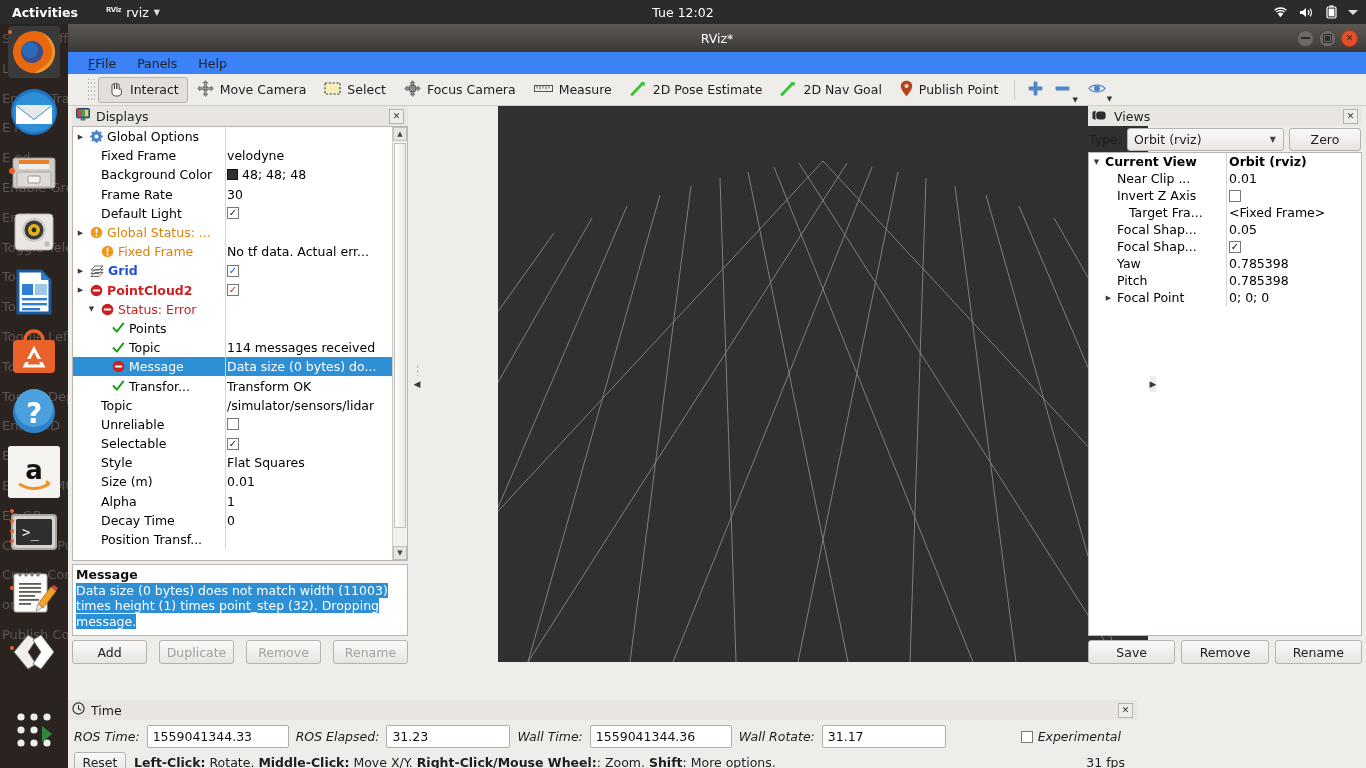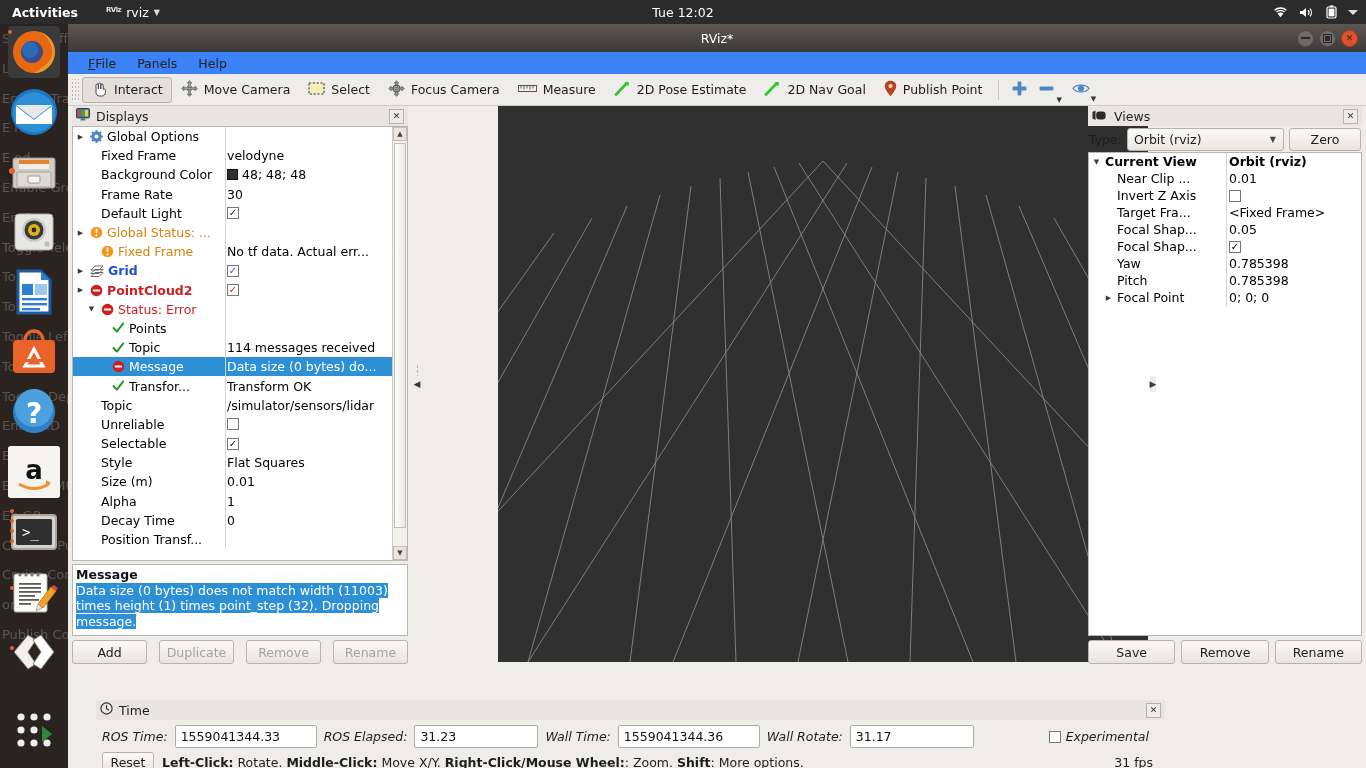--- a/index.html
+++ b/index.html
@@ -84,21 +84,21 @@
     height: 22px; background: #3b82f6;
     display: flex; align-items: center; padding-left: 10px; gap: 1px;
     border-bottom: 0px;
   }
   .menuitem { padding: 2px 10px; font-size: 12.5px; color:#222; }
   .menuitem u { text-decoration: underline; }
 
   
   #toolbar {
     height: 32px; background:#efedea;
-    display:flex; align-items:center; padding-left: 4px; gap:0px;
+    display:flex; align-items:center; padding-left: 20px; gap:0px;
     border-bottom: 1px solid #cfcbc6;
   }
   .tgrip { width:8px; height:22px; margin-right:2px;
     background-image: radial-gradient(#b9b5b0 1px, transparent 1px);
     background-size: 3px 4px; background-position: 2px 2px; }
   .tbtn {
     display:flex; align-items:center; gap:6px;
     padding: 3px 8px; font-size:12.5px; color:#1d1d1d; white-space:nowrap;
     border: 1px solid transparent; border-radius:3px; height:26px;
   }
@@ -223,21 +223,20 @@
   .vrow { display:flex; align-items:center; height:17px; font-size:12.5px; position:relative; }
   .vname { width:137px; flex:0 0 137px; display:flex; align-items:center; gap:3px; overflow:hidden; white-space:nowrap;}
   .vval  { flex:1; overflow:hidden; white-space:nowrap; padding-left:3px; display:flex; align-items:center;}
   .vdiv  { position:absolute; left:137px; top:0; bottom:0; width:1px; background:#d8d5d1; }
   #vbtnrow { margin-top:4px; display:flex; gap:6px; }
 
   
   #timepanel {
     position:absolute; left:0; top: 676px; width:1069px; height:68px;
     background:#efedea;
-    margin-left:28px;
   }
   #timehead {
     height:20px; display:flex; align-items:center; gap:6px; padding:0 4px;
     background:#e9e6e2; font-size:12.5px; color:#1d1d1d;
   }
   #timehead .ptitle { flex:1; }
   #timerow { display:flex; align-items:center; gap:7px; padding: 5px 6px 0 6px; }
   #timerow .lbl { font-size:12.5px; color:#1d1d1d; white-space:nowrap;font-style:italic; }
   .tinput {
     height:23px; background:#ffffff; border:1px solid #b0aca7; border-radius:2px;
@@ -1030,21 +1029,21 @@
                 <div class="vname" style="padding-left: 14px;">
                   <span class="expander"></span>
                   <span>Invert Z Axis</span>
                 </div>
                 <div class="vdiv"></div>
                 <div class="vval">
                   <span class="cbox"></span>
                 </div>
               </div>
               <div class="vrow">
-                <div class="vname" style="padding-left: 14px;">
+                <div class="vname" style="padding-left: 26px;">
                   <span class="expander"></span>
                   <span>Target Fra...</span>
                 </div>
                 <div class="vdiv"></div>
                 <div class="vval">
                   <span>&lt;Fixed Frame&gt;</span>
                 </div>
               </div>
               <div class="vrow">
                 <div class="vname" style="padding-left: 14px;">

